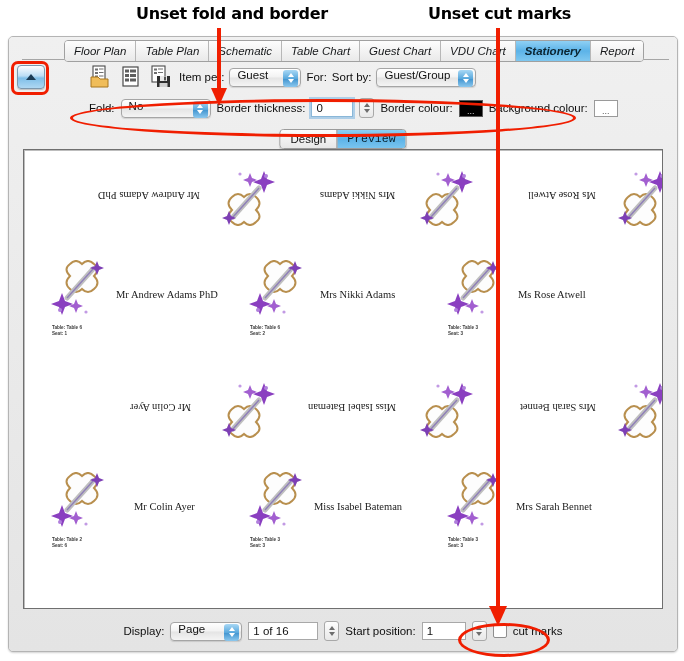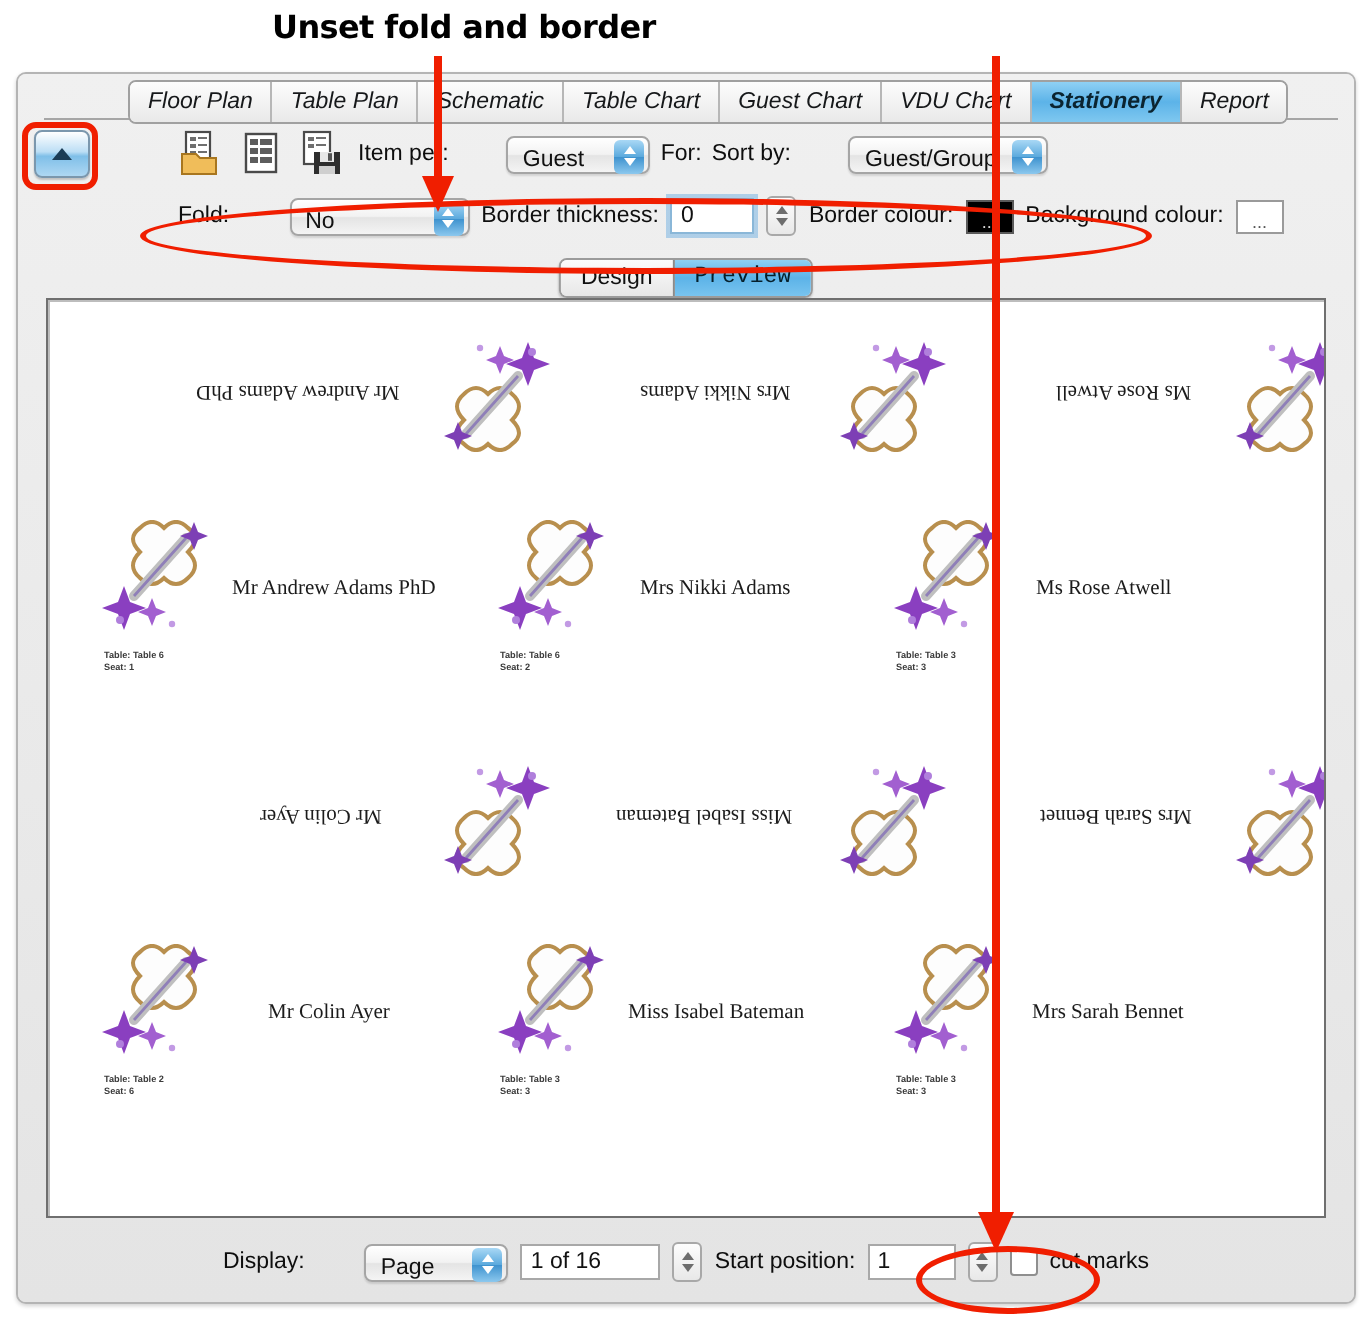--- a/index.html
+++ b/index.html
@@ -94,26 +94,25 @@
   .icon-btn{width:25px;height:25px;position:relative;cursor:pointer;flex:0 0 auto;}
   .lbl{font-size:11.5px;color:#0e0e0e;white-space:nowrap;}
   
   .popup{
     position:relative;
     height:19px;
     border:1px solid #a5a5a5;
     border-radius:4px;
     background:linear-gradient(to bottom,#ffffff 0%,#f2f2f2 48%,#e4e4e4 52%,#f4f4f4 100%);
     box-shadow:0 1px 1px rgba(0,0,0,.12);
-    display:flex;align-items:flex-end;
+    display:flex;align-items:flex-start;
     padding:0 22px 0 7px;
     font-size:11.5px;color:#111;
     cursor:pointer;white-space:nowrap;
     box-sizing:border-box;
-    margin-left:24px;
   }
   .popup .arrows{
     position:absolute;right:2px;top:1px;
     width:15px;height:17px;border-radius:3px;
     background:linear-gradient(to bottom,#a9d8f5 0%,#5aa9dd 50%,#3f93cf 51%,#8cc8ee 100%);
     display:flex;flex-direction:column;align-items:center;justify-content:center;gap:2px;
   }
   .arrows i{display:block;width:0;height:0;}
   .arrows .up{border-left:3px solid transparent;border-right:3px solid transparent;border-bottom:4px solid #fff;}
   .arrows .dn{border-left:3px solid transparent;border-right:3px solid transparent;border-top:4px solid #fff;}
@@ -559,20 +558,21 @@
         <i class="up"></i>
         <i class="dn"></i>
       </div>
     <div class="cb"></div>
     <span class="lbl">cut marks</span>
   </div>
 </div>
 
 <div class="annot-layer">
   <div class="annot-label" style="left:136px;top:4px">Unset fold and border</div>
+  <div class="annot-label" style="left:428px;top:4px">Unset cut marks</div>
 
   <svg width="684" height="661" style="position:absolute;left:0;top:0">
 
     <g>
       <line x1="219" y1="28" x2="219" y2="96" stroke="#f01e00" stroke-width="4"></line>
       <polygon points="219,106 211,88 227,88" fill="#f01e00"></polygon>
     </g>
 
     <g>
       <line x1="498" y1="28" x2="498" y2="615" stroke="#f01e00" stroke-width="4"></line>

